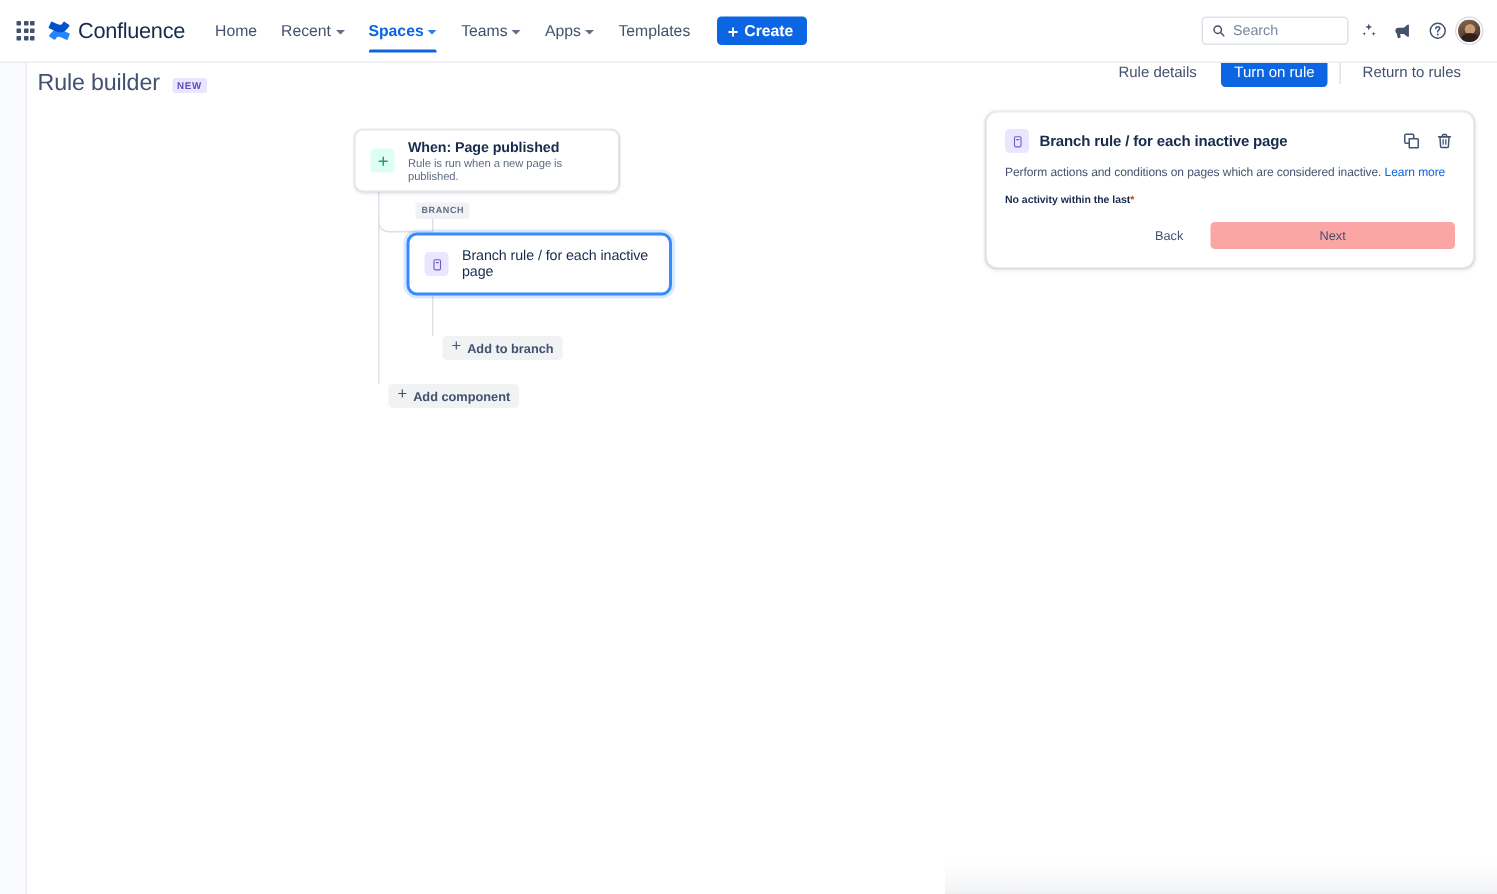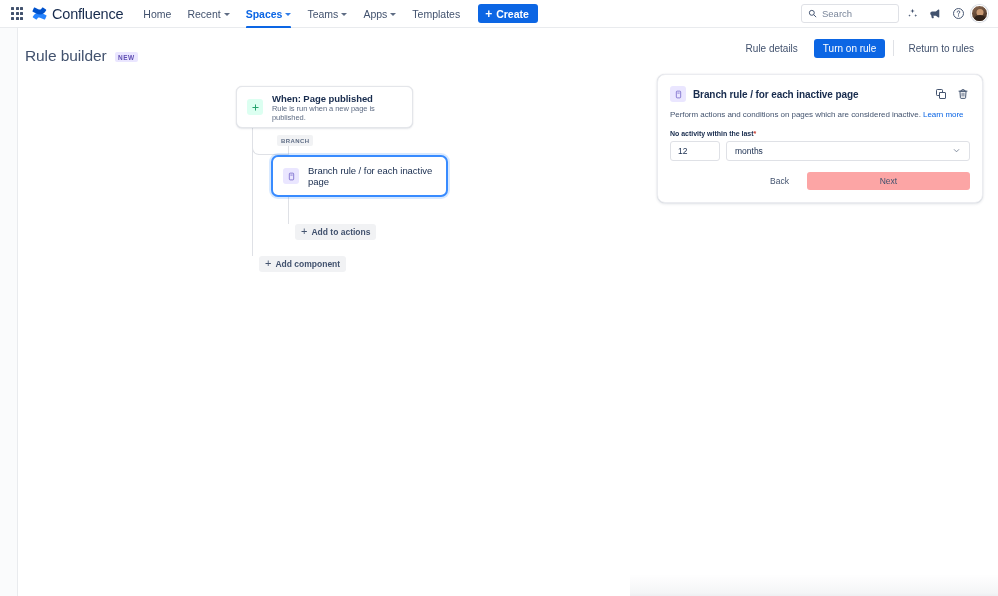--- a/index.html
+++ b/index.html
@@ -7,21 +7,21 @@
     width: 998px; height: 596px;
     font-family: "Liberation Sans", sans-serif;
     background: #ffffff;
     overflow: hidden;
     -webkit-font-smoothing: antialiased;
   }
 
   
   .topnav {
     position: absolute; top: 0; left: 0;
-    width: 998px; height: 28px;
+    width: 998px; height: 42px;
     background: #ffffff;
     border-bottom: 1px solid #e9ebee;
     display: flex; align-items: center;
     padding: 0 8px;
     z-index: 40;
   }
   .appswitcher {
     width: 18px; height: 18px;
     display: flex; align-items: center; justify-content: center;
     border-radius: 3px; cursor: pointer;
@@ -439,21 +439,21 @@
       <svg width="9" height="9" viewBox="0 0 24 24">
         <rect x="6.2" y="3" width="11.6" height="18" rx="2.2" fill="none" stroke="#6e5dc6" stroke-width="2"></rect>
         <path d="M10 8.2h4" stroke="#6e5dc6" stroke-width="2" stroke-linecap="round"></path>
       </svg>
     </div>
     <span class="node-branch-label">Branch rule / for each inactive page</span>
   </div>
 
   <button class="add-btn add-branch">
     <span class="plus-g">+</span>
-    <span>Add to actions</span>
+    <span>Add to branch</span>
   </button>
 
   <button class="add-btn add-component">
     <span class="plus-g">+</span>
     <span>Add component</span>
   </button>
 
   <div class="detail-panel">
     <div class="panel-head">
       <div class="icon-sq purple">
@@ -483,31 +483,20 @@
 
     <div class="panel-desc">
       <span>Perform actions and conditions on pages which are considered inactive.</span>
       <a>Learn more</a>
     </div>
 
     <div class="field-label">
       <span>No activity within the last</span><span class="req">*</span>
     </div>
 
-    <div class="field-row">
-      <input class="num-input" type="text" value="12" style="">
-      <div class="select-wrap">
-        <span class="select-val">months</span>
-        <span class="select-caret">
-          <svg width="9" height="9" viewBox="0 0 24 24">
-            <path d="M6 9.5l6 6 6-6" fill="none" stroke="#6b778c" stroke-width="2.2" stroke-linecap="round" stroke-linejoin="round"></path>
-          </svg>
-        </span>
-      </div>
-    </div>
 
     <div class="panel-footer">
       <button class="btn-back">Back</button>
       <button class="btn-next">Next</button>
     </div>
   </div>
 
 </div>
 
 <div class="bottom-shade"></div>

